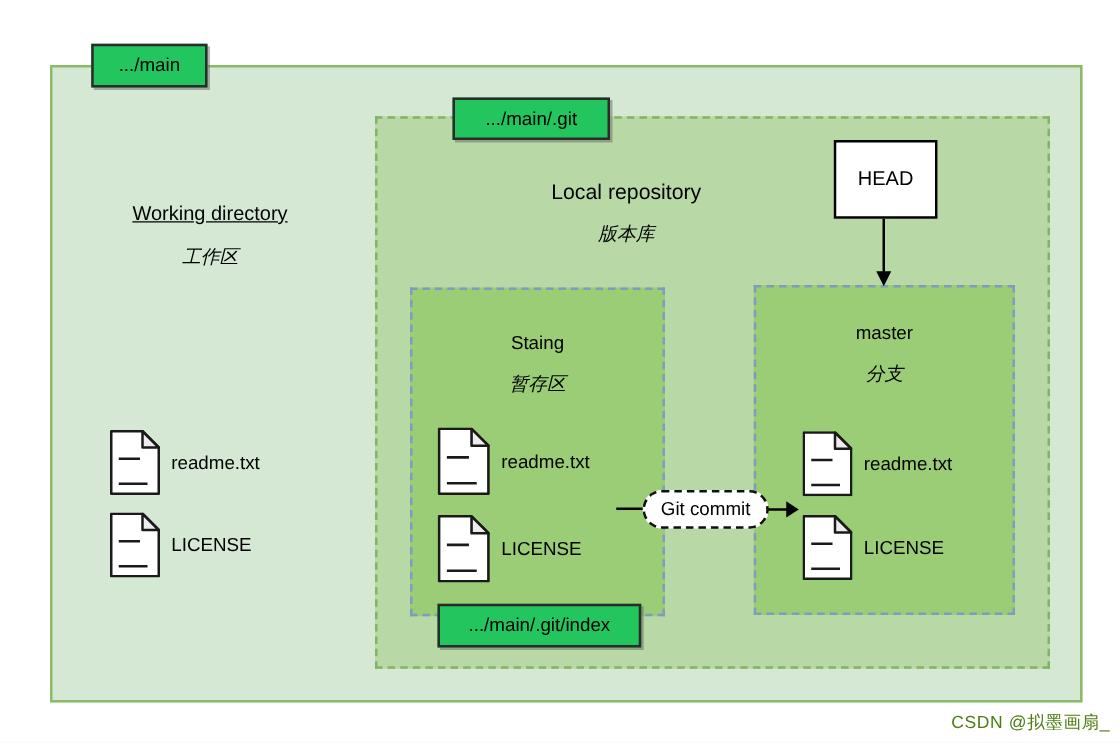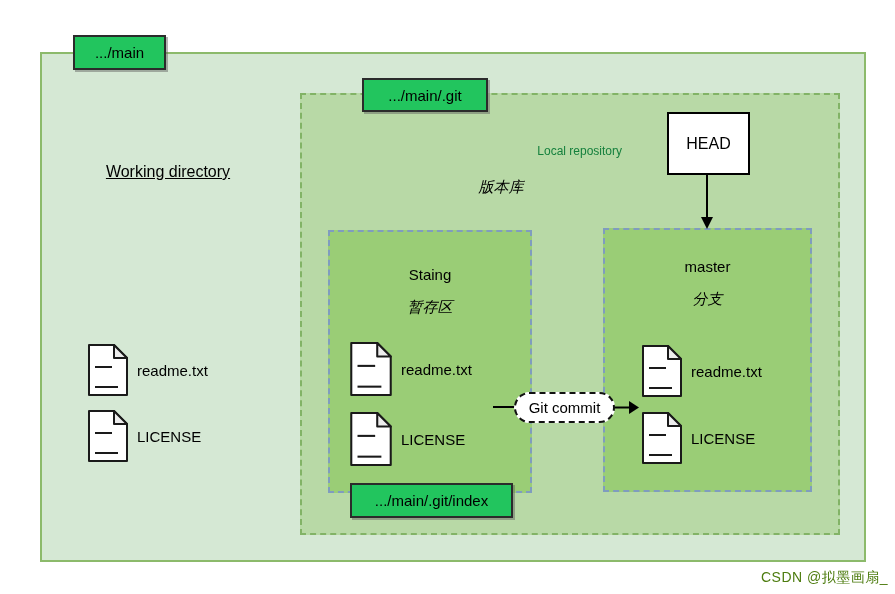--- a/index.html
+++ b/index.html
@@ -22,21 +22,21 @@
   }
   .label-main{left:73px;top:35px;width:89px;height:31px;}
   .label-git{left:362px;top:78px;width:122px;height:30px;}
   .label-index{left:350px;top:483px;width:159px;height:31px;}
   .head-box{left:667px;top:112px;width:79px;height:59px;background:#fff;border:2px solid #000;
     display:flex;align-items:center;justify-content:center;font-size:16px;z-index:4;}
   
   .title{font-size:15px;text-align:center;}
   .title-lg{font-size:16px;}
   .zh{font-family:"DejaVu Serif",serif;font-style:italic;font-size:15px;text-align:center;}
-  .lr-title{font-size:12px;color:#15803d;text-align:right;}
+  .lr-title{font-size:17px;color:#000000;text-align:center;}
   
   .file-row{display:flex;align-items:center;gap:9px;z-index:3;}
   .file-row .fname{font-size:15px;}
   .file-icon{display:block;}
   
   .commit-oval{
     left:514px;top:392px;width:97px;height:27px;background:#ffffff;
     border:2px dashed #111;border-radius:16px;display:flex;align-items:center;justify-content:center;
     font-size:15px;z-index:4;white-space:nowrap;
   }
@@ -59,20 +59,21 @@
 
   <div class="abs wlabel label-main">
     <span>.../main</span>
   </div>
 
   <div class="abs wlabel label-git">
     <span>.../main/.git</span>
   </div>
 
   <div class="abs title title-lg" style="left:58px;top:163px;width:220px;text-decoration:underline;">Working directory</div>
+  <div class="abs zh" style="left:58px;top:196px;width:220px;">工作区</div>
 
   <div class="abs lr-title" style="left:380px;top:144px;width:242px;">Local repository</div>
   <div class="abs zh" style="left:380px;top:178px;width:242px;">版本库</div>
 
   <div class="abs head-box">
     <span>HEAD</span>
   </div>
   <svg class="abs" style="left:695px;top:173px;z-index:3;" width="24" height="57" viewBox="0 0 24 57">
     <line x1="12" y1="0" x2="12" y2="45" stroke="#000" stroke-width="2"></line>
     <polygon points="6,44 18,44 12,56" fill="#000"></polygon>

